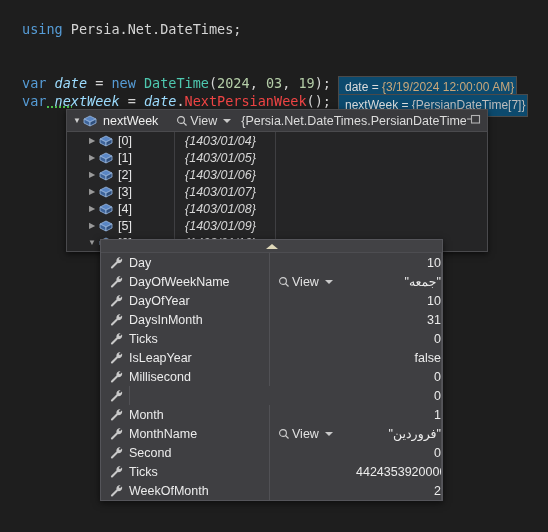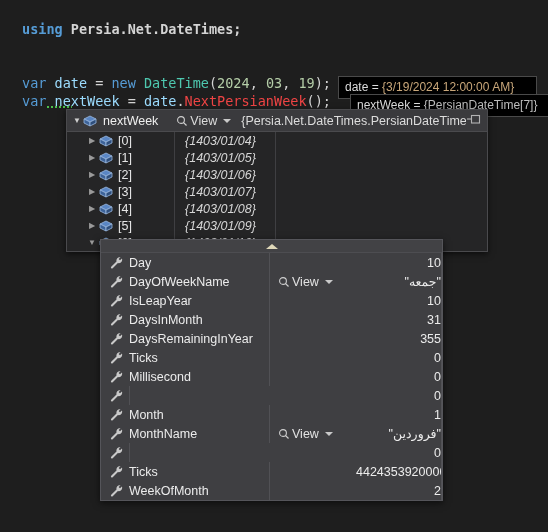--- a/index.html
+++ b/index.html
@@ -26,46 +26,46 @@
     position: absolute;
     left: 22px;
     font-family: "DejaVu Sans Mono", monospace;
     font-size: 13.5px;
     line-height: 18px;
     white-space: pre;
     color: #d4d4d4;
   }
   .kw      { color: #569cd6; }
   .type    { color: #4ec9b0; }
-  .ident   { color: #9cdcfe; }
+  .ident   { color: #9cdcfe; font-style: italic; }
   .num     { color: #b5cea8; }
   .meth    { color: #ef4444; }
   .plain   { color: #d4d4d4; }
   .punc    { color: #d4d4d4; }
 
   .squiggle {
     position: absolute;
     height: 4px;
     background-image:
       radial-gradient(circle at 2px 3px, #4ec94e 1.2px, transparent 1.4px);
     background-size: 4px 4px;
     background-repeat: repeat-x;
     opacity: .95;
   }
 
   
   .datatip {
     position: absolute;
-    background: #000000;
+    background: #0c4a6e;
     border: 1px solid #4a4a4a;
     color: #dcdcdc;
     font-family: "Liberation Sans", sans-serif;
     font-size: 12px;
     line-height: 16px;
-    padding: 2px 22px 3px 6px;
+    padding: 2px 2px 3px 6px;
     white-space: nowrap;
   }
   .datatip .vname { color: #dcdcdc; }
   .datatip .vval  { color: #c9a77a; }
   .datatip .vval2 { color: #bdbdbd; }
 
   
   #debug-popup {
     position: absolute;
     left: 66px; top: 109px;
@@ -213,31 +213,31 @@
     align-self: stretch;
     background: #515155;
   }
   .mag { display:inline-block; width: 12px; height: 12px; margin-right: 2px; }
 </style>
 </head>
 <body>
 
 <div id="editor">
   <div id="code-lines">
-      <div class="code-line" style="top: 20px; font-weight: bold;"><span class="kw">using </span><span class="plain">Persia.Net.DateTimes;</span></div>
+      <div class="code-line" style="top: 20px;"><span class="kw">using </span><span class="plain">Persia.Net.DateTimes;</span></div>
       <div class="code-line" style="top: 74px;"><span class="kw">var </span><span class="ident">date</span><span class="punc"> = </span><span class="kw">new </span><span class="type">DateTime</span><span class="punc">(</span><span class="num">2024</span><span class="punc">, </span><span class="num">03</span><span class="punc">, </span><span class="num">19</span><span class="punc">);</span></div>
       <div class="code-line" style="top: 92px;"><span class="kw">var </span><span class="ident">nextWeek</span><span class="punc"> = </span><span class="ident">date</span><span class="punc">.</span><span class="meth">NextPersianWeek</span><span class="punc">();</span></div>
     </div>
   <div class="squiggle" style="left:46px; top:104px; width:26px;"></div>
 </div>
 
 <div class="datatip" style="left:338px; top:76px;">
   <span class="vname">date = </span><span class="vval">{3/19/2024 12:00:00 AM}</span>
 </div>
-<div class="datatip" style="left:350px; top:94px;">
+<div class="datatip" style="left:338px; top:94px;">
   <span class="vname">nextWeek = </span><span class="vval2">{PersianDateTime[7]}</span>
 </div>
 
 <div id="debug-popup">
 
   <div class="dbg-header">
     <span class="exp-tri open">▼</span>
     <span class="cube">
       <svg width="14" height="12" viewBox="0 0 14 12">
         <path d="M1 4 L7 1 L13 4 L7 7 Z" fill="#5a86c4" stroke="#9bb9e0" stroke-width="0.8"></path>
@@ -388,50 +388,50 @@
           <span>View</span>
           <span class="caret"></span>
         </span>
         <span class="prop-val">"جمعه"</span>
         <span class="prop-right-edge"></span>
       </div>
       <div class="prop-row">
         <span class="wrench"><svg width="16" height="14" viewBox="0 0 16 14">
             <path d="M10.8 1.2a3.4 3.4 0 0 0-3.3 4.3L2.2 10.7a1.1 1.1 0 0 0 1.5 1.6l5.2-5.3a3.4 3.4 0 0 0 4.3-3.3 3.4 3.4 0 0 0-.3-1.3L11 4.3 9.6 2.9l2-1.6a3.4 3.4 0 0 0-.8-.1z" fill="#c9c9c9"></path>
           </svg></span>
+        <span class="prop-name">DayOfYear</span>
+        <span class="prop-divider"></span>
+        <span class="prop-val noview">10</span>
+        <span class="prop-right-edge"></span>
+      </div>
+      <div class="prop-row">
+        <span class="wrench"><svg width="16" height="14" viewBox="0 0 16 14">
+            <path d="M10.8 1.2a3.4 3.4 0 0 0-3.3 4.3L2.2 10.7a1.1 1.1 0 0 0 1.5 1.6l5.2-5.3a3.4 3.4 0 0 0 4.3-3.3 3.4 3.4 0 0 0-.3-1.3L11 4.3 9.6 2.9l2-1.6a3.4 3.4 0 0 0-.8-.1z" fill="#c9c9c9"></path>
+          </svg></span>
+        <span class="prop-name">DaysInMonth</span>
+        <span class="prop-divider"></span>
+        <span class="prop-val noview">31</span>
+        <span class="prop-right-edge"></span>
+      </div>
+      <div class="prop-row">
+        <span class="wrench"><svg width="16" height="14" viewBox="0 0 16 14">
+            <path d="M10.8 1.2a3.4 3.4 0 0 0-3.3 4.3L2.2 10.7a1.1 1.1 0 0 0 1.5 1.6l5.2-5.3a3.4 3.4 0 0 0 4.3-3.3 3.4 3.4 0 0 0-.3-1.3L11 4.3 9.6 2.9l2-1.6a3.4 3.4 0 0 0-.8-.1z" fill="#c9c9c9"></path>
+          </svg></span>
+        <span class="prop-name">Ticks</span>
+        <span class="prop-divider"></span>
+        <span class="prop-val noview">0</span>
+        <span class="prop-right-edge"></span>
+      </div>
+      <div class="prop-row">
+        <span class="wrench"><svg width="16" height="14" viewBox="0 0 16 14">
+            <path d="M10.8 1.2a3.4 3.4 0 0 0-3.3 4.3L2.2 10.7a1.1 1.1 0 0 0 1.5 1.6l5.2-5.3a3.4 3.4 0 0 0 4.3-3.3 3.4 3.4 0 0 0-.3-1.3L11 4.3 9.6 2.9l2-1.6a3.4 3.4 0 0 0-.8-.1z" fill="#c9c9c9"></path>
+          </svg></span>
         <span class="prop-name">IsLeapYear</span>
         <span class="prop-divider"></span>
-        <span class="prop-val noview">10</span>
-        <span class="prop-right-edge"></span>
-      </div>
-      <div class="prop-row">
-        <span class="wrench"><svg width="16" height="14" viewBox="0 0 16 14">
-            <path d="M10.8 1.2a3.4 3.4 0 0 0-3.3 4.3L2.2 10.7a1.1 1.1 0 0 0 1.5 1.6l5.2-5.3a3.4 3.4 0 0 0 4.3-3.3 3.4 3.4 0 0 0-.3-1.3L11 4.3 9.6 2.9l2-1.6a3.4 3.4 0 0 0-.8-.1z" fill="#c9c9c9"></path>
-          </svg></span>
-        <span class="prop-name">DaysInMonth</span>
-        <span class="prop-divider"></span>
-        <span class="prop-val noview">31</span>
-        <span class="prop-right-edge"></span>
-      </div>
-      <div class="prop-row">
-        <span class="wrench"><svg width="16" height="14" viewBox="0 0 16 14">
-            <path d="M10.8 1.2a3.4 3.4 0 0 0-3.3 4.3L2.2 10.7a1.1 1.1 0 0 0 1.5 1.6l5.2-5.3a3.4 3.4 0 0 0 4.3-3.3 3.4 3.4 0 0 0-.3-1.3L11 4.3 9.6 2.9l2-1.6a3.4 3.4 0 0 0-.8-.1z" fill="#c9c9c9"></path>
-          </svg></span>
-        <span class="prop-name">DaysRemainingInYear</span>
-        <span class="prop-divider"></span>
-        <span class="prop-val noview">355</span>
-        <span class="prop-right-edge"></span>
-      </div>
-      <div class="prop-row">
-        <span class="wrench"><svg width="16" height="14" viewBox="0 0 16 14">
-            <path d="M10.8 1.2a3.4 3.4 0 0 0-3.3 4.3L2.2 10.7a1.1 1.1 0 0 0 1.5 1.6l5.2-5.3a3.4 3.4 0 0 0 4.3-3.3 3.4 3.4 0 0 0-.3-1.3L11 4.3 9.6 2.9l2-1.6a3.4 3.4 0 0 0-.8-.1z" fill="#c9c9c9"></path>
-          </svg></span>
-        <span class="prop-name">Ticks</span>
-        <span class="prop-divider"></span>
-        <span class="prop-val noview">0</span>
+        <span class="prop-val noview">false</span>
         <span class="prop-right-edge"></span>
       </div>
       <div class="prop-row">
         <span class="wrench"><svg width="16" height="14" viewBox="0 0 16 14">
             <path d="M10.8 1.2a3.4 3.4 0 0 0-3.3 4.3L2.2 10.7a1.1 1.1 0 0 0 1.5 1.6l5.2-5.3a3.4 3.4 0 0 0 4.3-3.3 3.4 3.4 0 0 0-.3-1.3L11 4.3 9.6 2.9l2-1.6a3.4 3.4 0 0 0-.8-.1z" fill="#c9c9c9"></path>
           </svg></span>
         <span class="prop-name">Millisecond</span>
         <span class="prop-divider"></span>
         <span class="prop-val noview">0</span>
         <span class="prop-right-edge"></span>
@@ -467,20 +467,21 @@
           <span>View</span>
           <span class="caret"></span>
         </span>
         <span class="prop-val">"فروردین"</span>
         <span class="prop-right-edge"></span>
       </div>
       <div class="prop-row">
         <span class="wrench"><svg width="16" height="14" viewBox="0 0 16 14">
             <path d="M10.8 1.2a3.4 3.4 0 0 0-3.3 4.3L2.2 10.7a1.1 1.1 0 0 0 1.5 1.6l5.2-5.3a3.4 3.4 0 0 0 4.3-3.3 3.4 3.4 0 0 0-.3-1.3L11 4.3 9.6 2.9l2-1.6a3.4 3.4 0 0 0-.8-.1z" fill="#c9c9c9"></path>
           </svg></span>
+        <span class="prop-name">Second</span>
         <span class="prop-divider"></span>
         <span class="prop-val noview">0</span>
         <span class="prop-right-edge"></span>
       </div>
       <div class="prop-row">
         <span class="wrench"><svg width="16" height="14" viewBox="0 0 16 14">
             <path d="M10.8 1.2a3.4 3.4 0 0 0-3.3 4.3L2.2 10.7a1.1 1.1 0 0 0 1.5 1.6l5.2-5.3a3.4 3.4 0 0 0 4.3-3.3 3.4 3.4 0 0 0-.3-1.3L11 4.3 9.6 2.9l2-1.6a3.4 3.4 0 0 0-.8-.1z" fill="#c9c9c9"></path>
           </svg></span>
         <span class="prop-name">Ticks</span>
         <span class="prop-divider"></span>

